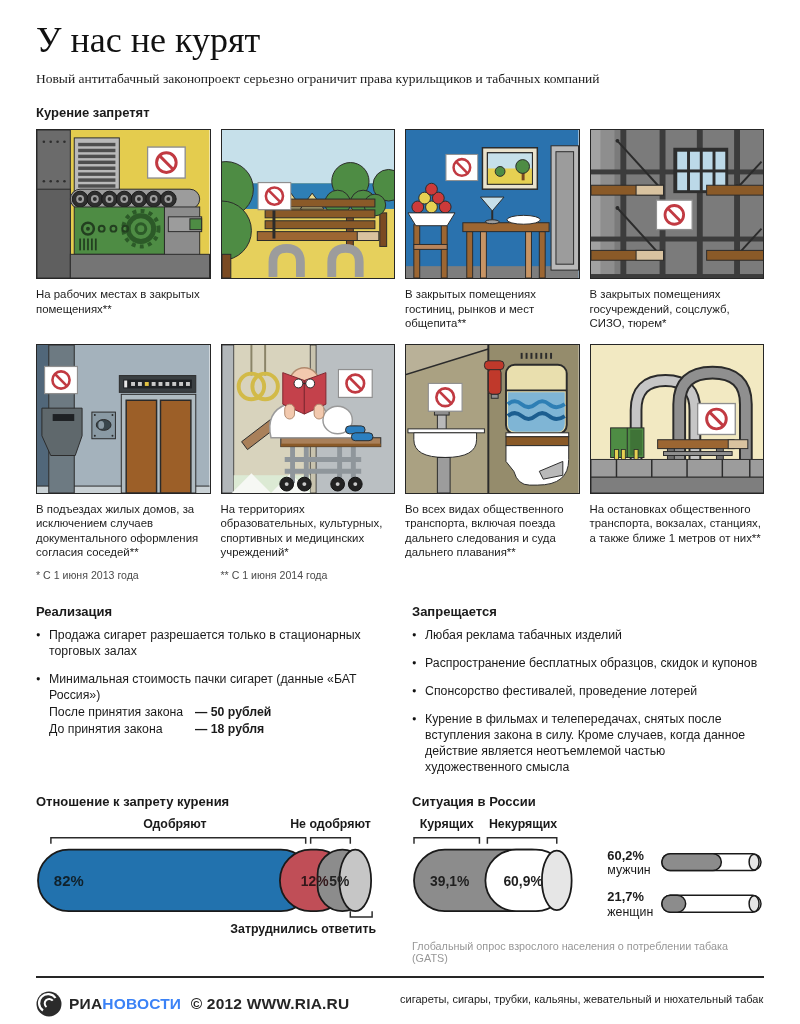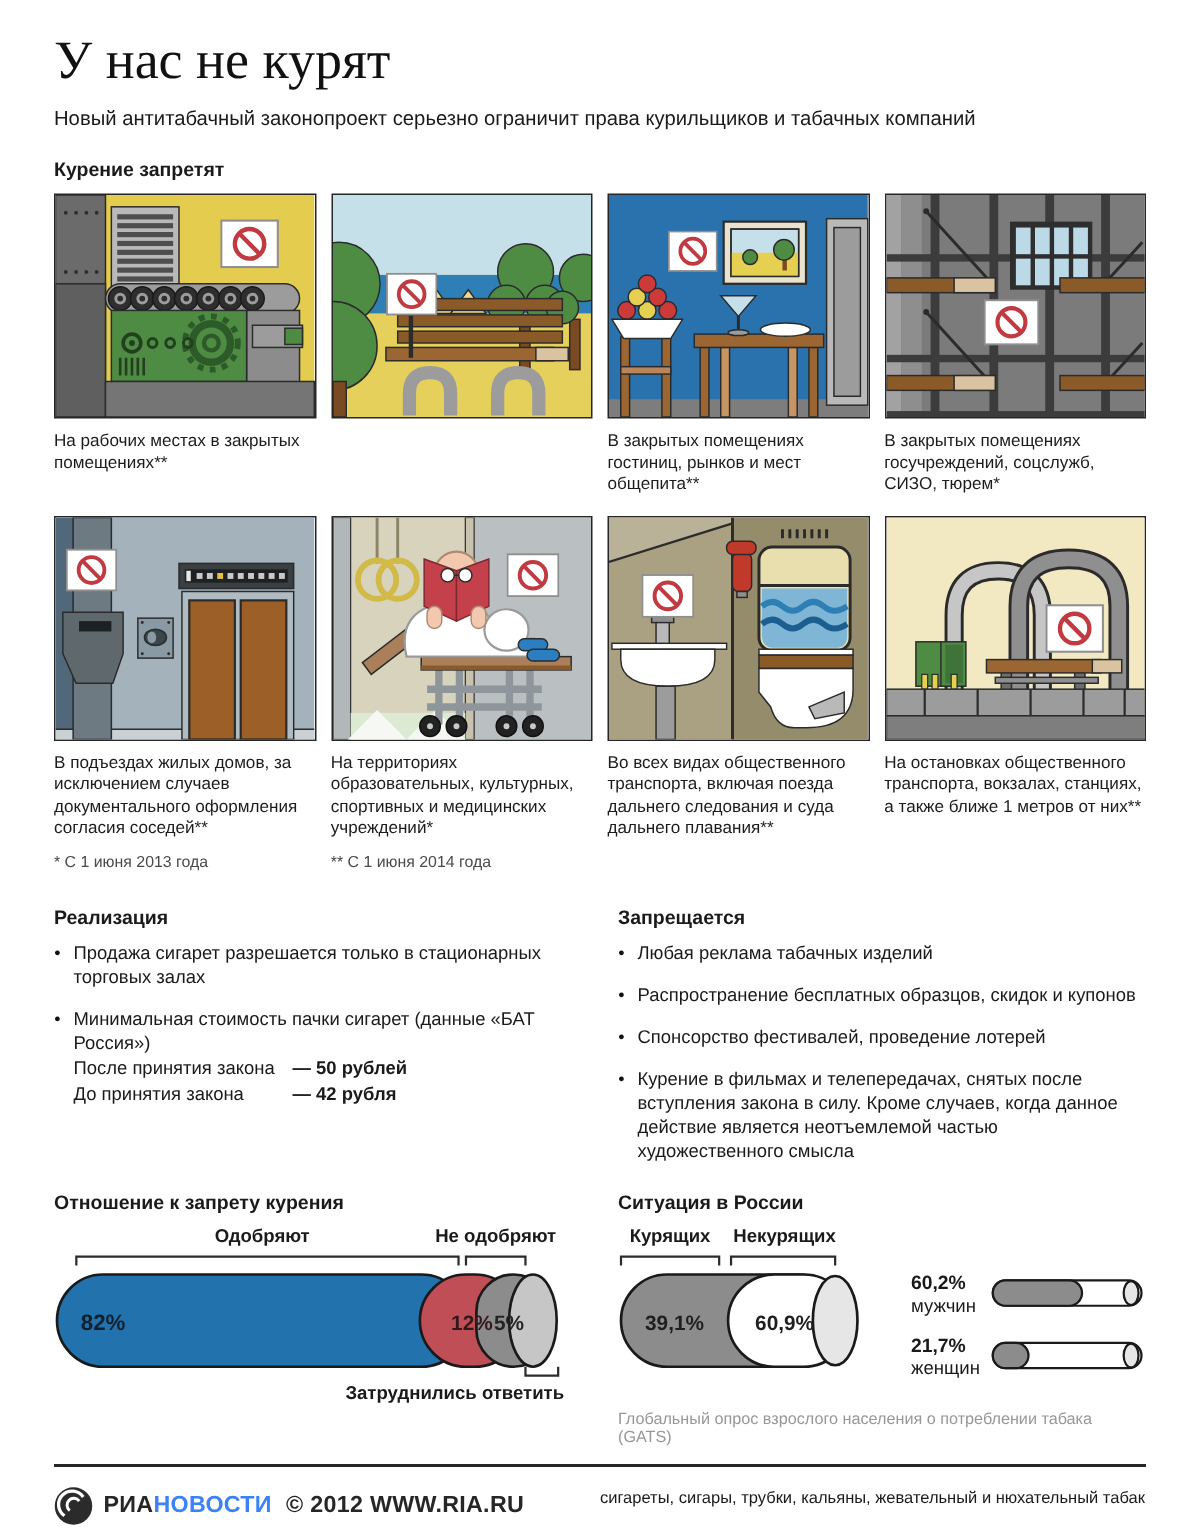--- a/index.html
+++ b/index.html
@@ -7,21 +7,21 @@
   body {
     width:800px; height:1024px; background:#fff; overflow:hidden;
     font-family:"Liberation Sans","DejaVu Sans",sans-serif; color:#1a1a1a;
   }
   .page { padding:20px 36px 0 36px; }
 
   h1.title {
     font-family:"Liberation Serif","DejaVu Serif",serif; font-weight:400;
     font-size:36px; line-height:1.05; margin:2px 0 10px 0; color:#111;
   }
-  .subtitle { font-size:13.5px; line-height:1.3; margin:0 0 18px 0; color:#1a1a1a; }
+  .subtitle { font-size:13.5px; line-height:1.3; margin:0 0 18px 0; color:#1a1a1a;font-family:Liberation Serif, serif; }
   .sec-label { font-size:13px; font-weight:700; margin:0 0 9px 0; }
 
   .panels { display:grid; grid-template-columns:repeat(4,1fr); column-gap:10px; row-gap:13px; }
   .panel-fig { height:150px; border:1.5px solid #262626; background:#fff; }
   .panel-fig svg { display:block; width:100%; height:100%; }
   .panel-cap { font-size:11.4px; line-height:1.27; margin-top:8px; color:#1c1c1c; }
 
   .footnotes { display:grid; grid-template-columns:repeat(4,1fr); column-gap:10px;
                font-size:10.6px; color:#4a4a4a; margin-top:9px; }
 
@@ -446,21 +446,21 @@
     <div>
       <div class="sec-label">Реализация</div>
       <ul class="blist">
         <li><span>Продажа сигарет разрешается только в стационарных торговых залах</span></li>
         <li>
           <span>Минимальная стоимость пачки сигарет (данные «БАТ Россия»)</span>
           <div class="price-row">
             <span class="pl">После принятия закона</span><span class="pv">— 50 рублей</span>
           </div>
           <div class="price-row">
-            <span class="pl">До принятия закона</span><span class="pv">— 42 рубля</span>
+            <span class="pl">До принятия закона</span><span class="pv">— 18 рубля</span>
           </div>
         </li>
       </ul>
     </div>
     <div>
       <div class="sec-label">Запрещается</div>
       <ul class="blist">
         <li><span>Любая реклама табачных изделий</span></li>
         <li><span>Распространение бесплатных образцов, скидок и купонов</span></li>
         <li><span>Спонсорство фестивалей, проведение лотерей</span></li>

